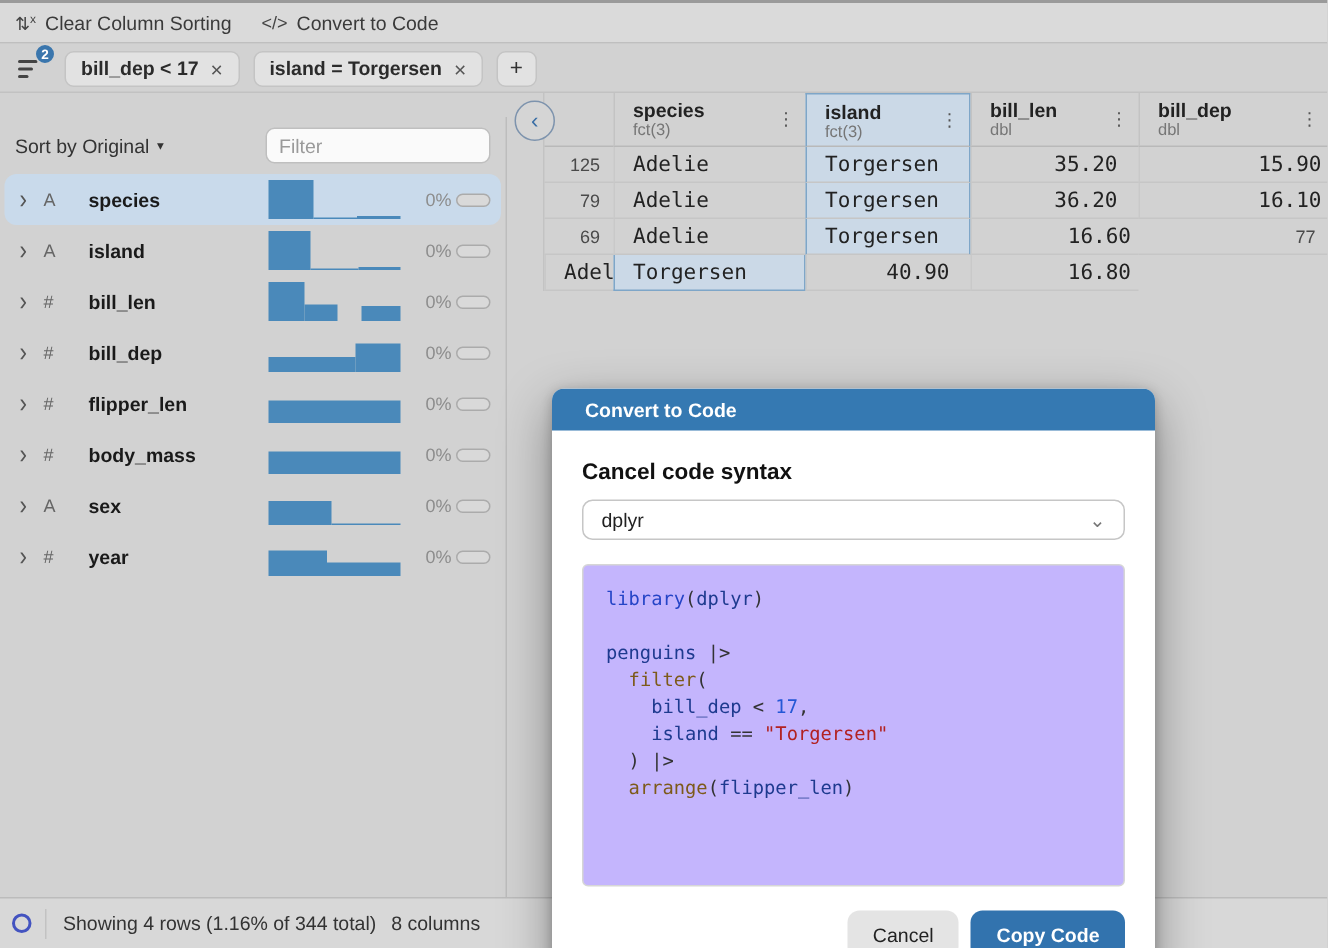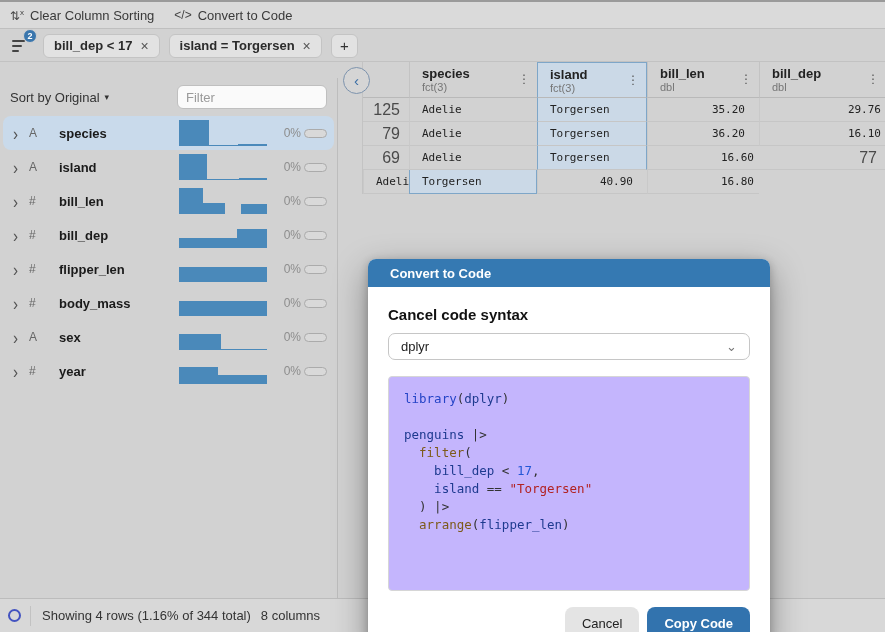--- a/index.html
+++ b/index.html
@@ -58,26 +58,26 @@
               justify-content:center; font-size:15px; z-index:2; }
 
   
   .table { position:absolute; left:362px; top:0; width:523px; border-left:1px solid #c3c3c3; }
   .tgrid { display:grid; grid-template-columns:46px 128px 110px 112px 127px; }
   .th { position:relative; height:36px; padding:4px 0 0 12px; border-bottom:1px solid #b9b9b9; border-left:1px solid #c3c3c3; }
   .th.gutter { border-left:none; }
   .th-name { font-size:13px; font-weight:bold; color:#222; line-height:15px; }
   .th-sub { font-size:11px; color:#767676; line-height:13px; }
   .th-dots { position:absolute; right:7px; top:10px; color:#555; font-size:12px; }
-  .td { height:24px; font-family:"DejaVu Sans Mono", monospace; font-size:11px; color:#222;
+  .td { height:24px; font-family:"DejaVu Sans Mono", monospace; font-size:14px; color:#222;
         display:flex; align-items:center; border-bottom:1px solid #c6c6c6; border-left:1px solid #c9c9c9; }
   .td.left { padding-left:12px; }
   .td.right { justify-content:flex-end; padding-right:14px; }
   .td.right.edge { padding-right:5px; }
-  .td-num { height:24px; font-size:16px; color:#4a4a4a; display:flex; align-items:center;
+  .td-num { height:24px; font-size:12px; color:#4a4a4a; display:flex; align-items:center;
             justify-content:flex-end; padding-right:9px; border-bottom:1px solid #c6c6c6; }
   .hl { background:var(--highlight-col-bg); border-left:1px solid var(--highlight-col-border) !important;
         border-right:1px solid var(--highlight-col-border); }
   .th.hl { border-top:1px solid var(--highlight-col-border); }
   .td.hl.lastrow { border-bottom:1px solid var(--highlight-col-border); }
 
   
   .modal { position:absolute; left:368px; top:197px; width:402px; border-radius:8px; background:#fff;
            box-shadow:0 12px 34px rgba(0,0,0,.38), 0 2px 8px rgba(0,0,0,.22); overflow:hidden; z-index:5; }
   .modal-header { height:28px; background:var(--accent-blue); color:#fff; font-size:13px; font-weight:600;
@@ -273,21 +273,21 @@
             <div class="th-name">bill_dep</div>
             <div class="th-sub">dbl</div>
             <span class="th-dots">⋮</span>
           </div>
         </div>
       <div class="tgrid" id="table-body">
           <div class="td-num">125</div>
           <div class="td left">Adelie</div>
           <div class="td left hl">Torgersen</div>
           <div class="td right">35.20</div>
-          <div class="td right edge">29.76</div>
+          <div class="td right edge">15.90</div>
           <div class="td-num">79</div>
           <div class="td left">Adelie</div>
           <div class="td left hl">Torgersen</div>
           <div class="td right">36.20</div>
           <div class="td right edge">16.10</div>
           <div class="td-num">69</div>
           <div class="td left">Adelie</div>
           <div class="td left hl">Torgersen</div>
           <div class="td right edge">16.60</div>
           <div class="td-num">77</div>

